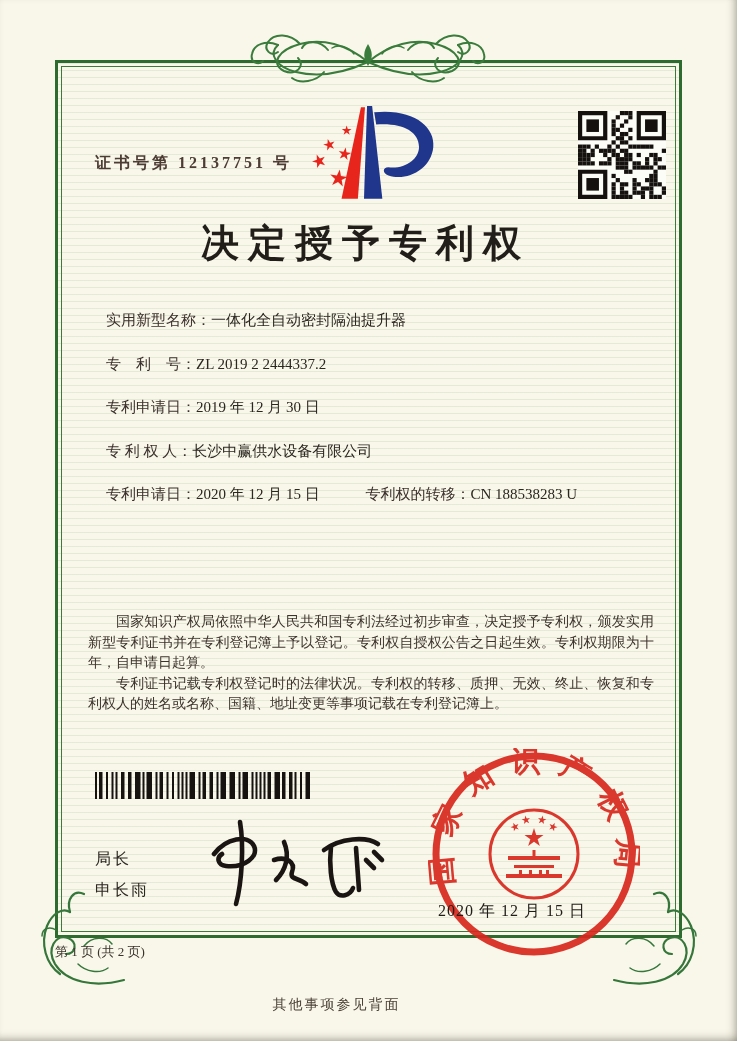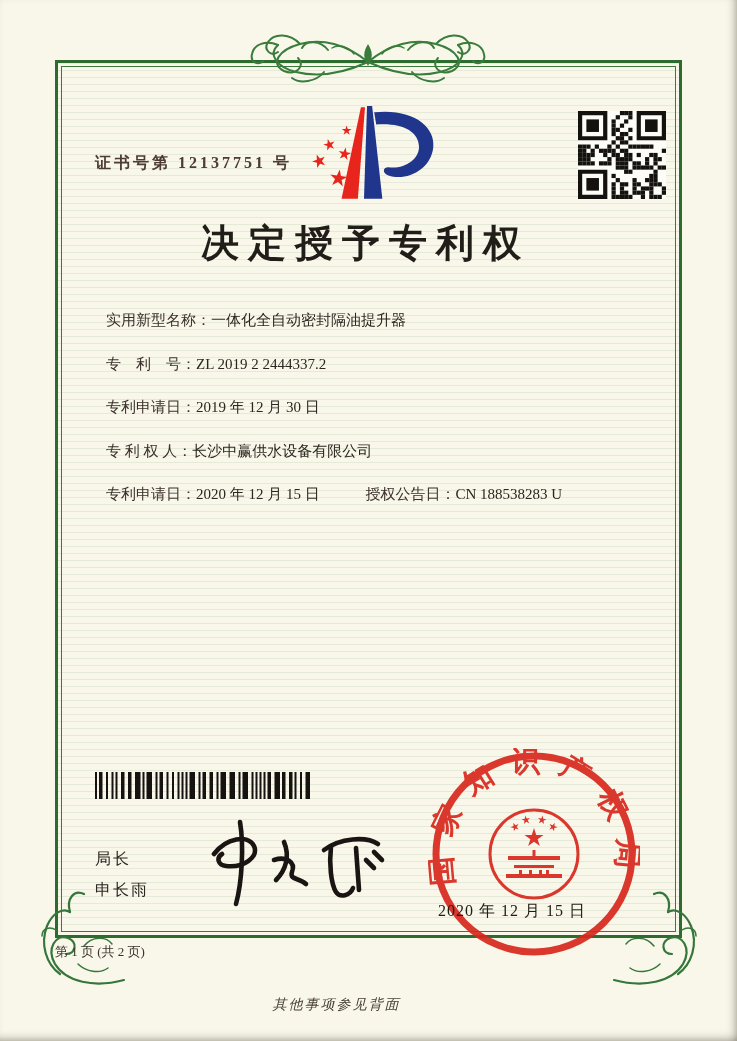--- a/index.html
+++ b/index.html
@@ -45,21 +45,21 @@
 
   .barcode{position:absolute;left:95px;top:772px;width:215px;height:27px;}
 
   .signatory{position:absolute;left:95px;top:843px;font-size:16px;line-height:31px;color:#2b2620;letter-spacing:2px;}
   .signature{position:absolute;left:196px;top:812px;width:192px;height:98px;}
 
   .seal{position:absolute;left:428px;top:748px;width:212px;height:212px;opacity:.92;}
   .seal-date{position:absolute;left:438px;top:901px;width:170px;font-size:16px;color:#201c18;letter-spacing:1px;white-space:nowrap;}
 
   .page-info{position:absolute;left:55px;top:943px;width:621px;text-align:left;font-size:13px;color:#3a332c;}
-  .back-note{position:absolute;left:0;top:996px;width:673px;text-align:center;font-size:14px;font-style:italic;color:#4a4036;letter-spacing:2px;}
+  .back-note{position:absolute;left:0;top:996px;width:673px;text-align:center;font-size:14px;color:#4a4036;letter-spacing:2px;}
 </style>
 </head>
 <body>
 
 <div class="page">
 
   <svg width="0" height="0" style="position:absolute">
       <defs>
     <path id="star" d="M0,-1 L0.2245,-0.309 L0.951,-0.309 L0.3633,0.118 L0.5878,0.809 L0,0.382 L-0.5878,0.809 L-0.3633,0.118 L-0.951,-0.309 L-0.2245,-0.309 Z"></path>
   </defs>
@@ -269,24 +269,28 @@
 
   <div class="title">决定授予专利权</div>
 
   <div class="fields">
     <div class="frow"><span class="flabel">实用新型名称：</span><span class="fvalue">一体化全自动密封隔油提升器</span></div>
     <div class="frow"><span class="flabel">专　利　号：</span><span class="fvalue">ZL 2019 2 2444337.2</span></div>
     <div class="frow"><span class="flabel">专利申请日：</span><span class="fvalue">2019 年 12 月 30 日</span></div>
     <div class="frow"><span class="flabel">专 利 权 人：</span><span class="fvalue">长沙中赢供水设备有限公司</span></div>
     <div class="frow">
       <span><span class="flabel">专利申请日：</span><span class="fvalue">2020 年 12 月 15 日</span></span>
-      <span class="fpair2"><span class="flabel">授权公告日：</span><span class="fvalue">CN 188538283 U</span></span>
+      <span class="fpair2"><span class="flabel">专利权的转移：</span><span class="fvalue">CN 188538283 U</span></span>
     </div>
   </div>
 
+  <div class="paras">
+    <p>国家知识产权局依照中华人民共和国专利法经过初步审查，决定授予专利权，颁发实用新型专利证书并在专利登记簿上予以登记。专利权自授权公告之日起生效。专利权期限为十年，自申请日起算。</p>
+    <p>专利证书记载专利权登记时的法律状况。专利权的转移、质押、无效、终止、恢复和专利权人的姓名或名称、国籍、地址变更等事项记载在专利登记簿上。</p>
+  </div>
 
   <svg class="barcode" viewBox="0 0 215 27" preserveAspectRatio="none">
     <g class="bars" fill="#15120f">
         <rect x="0" y="0" width="2" height="27"></rect>
         <rect x="4" y="0" width="3.5" height="27"></rect>
         <rect x="11" y="0" width="2" height="27"></rect>
         <rect x="16.5" y="0" width="2" height="27"></rect>
         <rect x="20.5" y="0" width="2" height="27"></rect>
         <rect x="26" y="0" width="3.5" height="27"></rect>
         <rect x="33" y="0" width="3.5" height="27"></rect>

